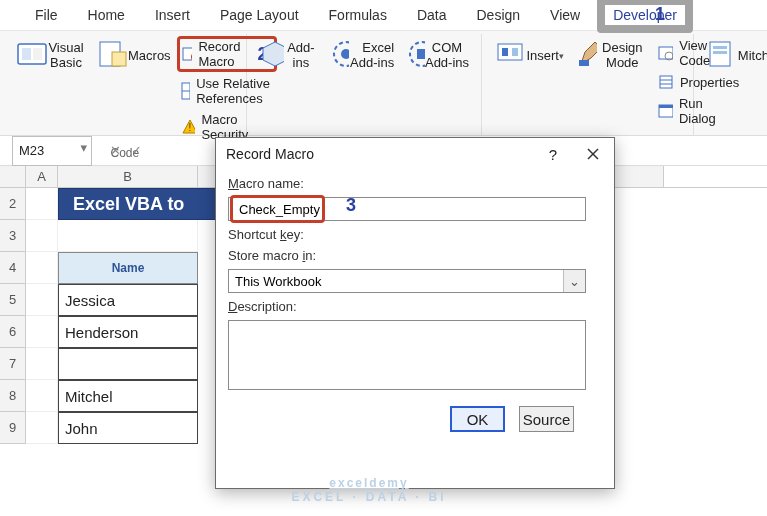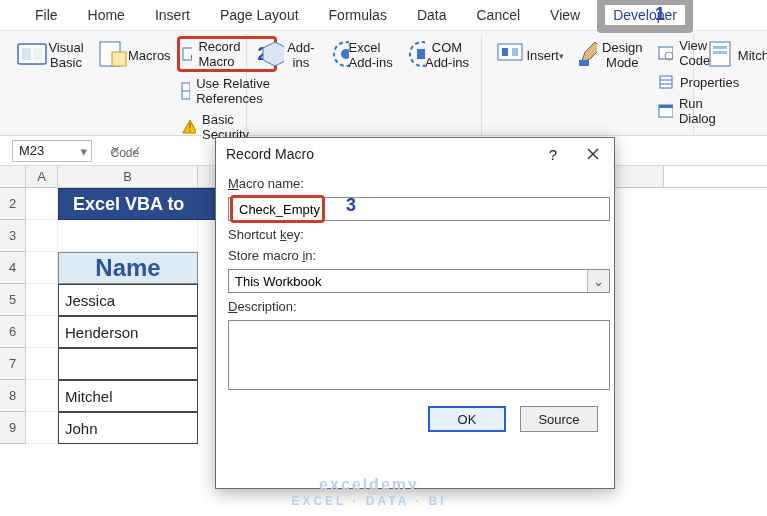--- a/index.html
+++ b/index.html
@@ -70,85 +70,85 @@
     display:flex; flex-direction:row; align-items:center;
     padding: 4px 6px; cursor:pointer; color:#222; font-size:13px;
   }
   .bigbtn svg { margin-bottom:3px;}
   .stack { display:flex; flex-direction:column; gap:2px; padding-top:2px;}
   .smallbtn { display:flex; align-items:center; gap:6px; padding:2px 4px; cursor:pointer; font-size:13px; color:#222;}
   .record-hl { border:3px solid #C43E2A; border-radius:4px; padding:0px 6px 0px 2px;}
   .num2 { color:#2A41A0; font-weight:700; font-size:18px; margin-left:4px;}
   
   .fbar { display:flex; align-items:center; height:30px; border-bottom:1px solid #dcdcdc; padding-left:12px;}
-  .namebox { width:80px; height:22px; border:1px solid #bfbfbf; background:#fff; font-size:13px; padding:0 6px; display:flex; align-items:center; position:relative;}
+  .namebox { width:80px; height:30px; border:1px solid #bfbfbf; background:#fff; font-size:13px; padding:0 6px; display:flex; align-items:center; position:relative;}
   .namebox .dd { position:absolute; right:4px; top:3px; color:#777; }
   .fx-icons { display:flex; gap:10px; margin-left:18px; color:#888;}
   
   .sheet { position: relative; }
   .colhead { display:flex; height:22px; border-bottom:1px solid #ccc;}
   .rowhead-spacer{ width:26px; border-right:1px solid #ccc; background:#f3f3f3;}
   .ch { border-right:1px solid #ccc; background:#f3f3f3; color:#555; text-align:center; font-size:13px; display:flex; align-items:center; justify-content:center;}
   .chA{width:32px;} .chB{width:140px;} .chC{width:186px;} .chD{width:120px;} .chE{width:160px;}
   .rows { }
   .row { display:flex; height:32px;}
   .rh { width:26px; border-right:1px solid #ccc; border-bottom:1px solid #ccc; background:#f3f3f3; color:#555; display:flex; align-items:center; justify-content:center; font-size:13px;}
   .c { border-right:1px solid #eee; border-bottom:1px solid #eee; display:flex; align-items:center; padding:0 6px;}
   .cA{width:32px;} .cB{width:140px;}
   .merged-title {
     grid-column: span 3;
     background:#2A4A8C; color:#fff; font-weight:600; font-size:18px;
     display:flex; align-items:center; justify-content:flex-start; padding-left:14px;
     width: calc(140px + 186px);
     border:1px solid #1f3870;
   }
-  .tbl-head { background:#DDEBF7; color:#2F5597; font-weight:700; font-size:24px; justify-content:center; border:1px solid #888;}
+  .tbl-head { background:#DDEBF7; color:#2F5597; font-weight:700; font-size:12px; justify-content:center; border:1px solid #888;}
   .tbl-cell { border:1px solid #444; font-size:15px; background:#fff;}
   
   .overlay-dialog {
     position:absolute; left:215px; top:137px; width:400px; height:352px;
     background:#fff; border:1px solid #6b6b6b;
     box-shadow:0 4px 16px rgba(0,0,0,0.3);
     display:flex; flex-direction:column;
   }
   .dlg-title { display:flex; align-items:center; justify-content:space-between; height:32px; padding:0 4px 0 10px; font-size:14px;}
   .dlg-title .right { display:flex; gap:6px; align-items:center;}
   .dlg-close, .dlg-help { width:34px; height:28px; display:flex; align-items:center; justify-content:center; font-size:15px; cursor:pointer;}
-  .dlg-body { padding:6px 4px 10px 12px; flex:1; display:flex; flex-direction:column; gap:6px; font-size:13px;}
+  .dlg-body { padding:6px 28px 10px 12px; flex:1; display:flex; flex-direction:column; gap:6px; font-size:13px;}
   .lbl { color:#333; }
   .dlg-input { width:100%; height:24px; border:1px solid #8a8a8a; padding:0 6px; font-size:13px; background:#fff;}
   .macro-name-wrap { position:relative; }
   .macro-name-hl { position:absolute; left:2px; top:-2px; border:3px solid #C43E2A; border-radius:4px; padding:0 4px; height:28px; display:flex; align-items:center; pointer-events:none; }
   .num3 { color:#2A41A0; font-weight:700; font-size:18px; position:absolute; left:118px; top:-2px;}
   .sc-row{ display:flex; align-items:center; gap:6px; padding-left:36px;}
   .sc-box{width:26px;height:24px;border:1px solid #8a8a8a;}
   .sel { position:relative;}
   .sel .dlg-input{padding-right:22px;}
   .sel .arrow{position:absolute; right:1px; top:1px; width:22px; height:22px; border-left:1px solid #bdbdbd; display:flex; align-items:center; justify-content:center; color:#555; background:#efefef;}
   .desc-box{width:100%; height:70px; border:1px solid #8a8a8a;}
   .dlg-btns{ display:flex; justify-content:flex-end; gap:14px; padding:10px 12px 0 0;}
-  .btn{ width:78px; height:26px; border:1px solid #8a8a8a; background:#efefef; font-size:13px; cursor:pointer; display:flex; align-items:center; justify-content:center;}
+  .btn{ width:55px; height:26px; border:1px solid #8a8a8a; background:#efefef; font-size:15px; cursor:pointer; display:flex; align-items:center; justify-content:center;}
   .btn.primary{ border:2px solid #2A5BD7; background:#e7f0fc;}
   .watermark{
     position:absolute; left:254px; top:476px; color:#bcd1e5; font-size:12px; letter-spacing:3px; font-weight:600; text-align:center; width:230px;
   }
-  .watermark .wlogo{ font-size:16px; letter-spacing:2px; }
+  .watermark .wlogo{ font-size:12px; letter-spacing:2px;text-decoration:underline; }
   u.ak{text-decoration:underline;}
 </style>
 </head>
 <body>
 
 <div class="ribbon-tabs">
   <div class="tab">File</div>
   <div class="tab">Home</div>
   <div class="tab">Insert</div>
   <div class="tab">Page Layout</div>
   <div class="tab">Formulas</div>
   <div class="tab">Data</div>
-  <div class="tab">Cancel</div>
+  <div class="tab">Design</div>
   <div class="tab">View</div>
   <span class="num-mark num1">1</span>
   <div class="tab dev">Developer</div>
 </div>
 
 <div class="ribbon">
 
   <div class="group">
     <div class="gbody">
       <div class="bigbtn">
@@ -183,41 +183,41 @@
               <line x1="1" y1="9" x2="17" y2="9" stroke="#4472C4"></line>
               <line x1="9" y1="1" x2="9" y2="17" stroke="#4472C4"></line>
             </svg>
           <span>Use Relative References</span>
         </div>
         <div class="smallbtn">
           <svg width="18" height="18">
               <polygon points="9,2 16,15 2,15" fill="#FFC000" stroke="#B08000"></polygon>
               <text x="9" y="13" text-anchor="middle" font-size="10" fill="#333">!</text>
             </svg>
-          <span>Basic Security</span>
+          <span>Macro Security</span>
         </div>
       </div>
     </div>
     <div class="glabel">Code</div>
   </div>
 
   <div class="group">
     <div class="gbody">
       <div class="bigbtn">
         <svg width="32" height="32">
             <polygon points="16,4 28,10 28,22 16,28 4,22 4,10" fill="#DCE6F2" stroke="#4472C4"></polygon>
           </svg>
         <span style="display:block;text-align:center;line-height:1.1">Add-ins</span>
       </div>
       <div class="bigbtn">
         <svg width="32" height="32">
             <circle cx="16" cy="16" r="12" fill="none" stroke="#4472C4" stroke-width="2" stroke-dasharray="4 3"></circle>
             <circle cx="16" cy="16" r="5" fill="#4472C4"></circle>
           </svg>
-        <span style="display:block;text-align:left;line-height:1.1">Excel Add-ins</span>
+        <span style="display:block;text-align:right;line-height:1.1">Excel Add-ins</span>
       </div>
       <div class="bigbtn">
         <svg width="32" height="32">
             <circle cx="16" cy="16" r="12" fill="none" stroke="#4472C4" stroke-width="2" stroke-dasharray="4 3"></circle>
             <rect x="11" y="11" width="10" height="10" fill="#4472C4"></rect>
           </svg>
         <span style="display:block;text-align:center;line-height:1.1">COM Add-ins</span>
       </div>
     </div>
     <div class="glabel"></div>

